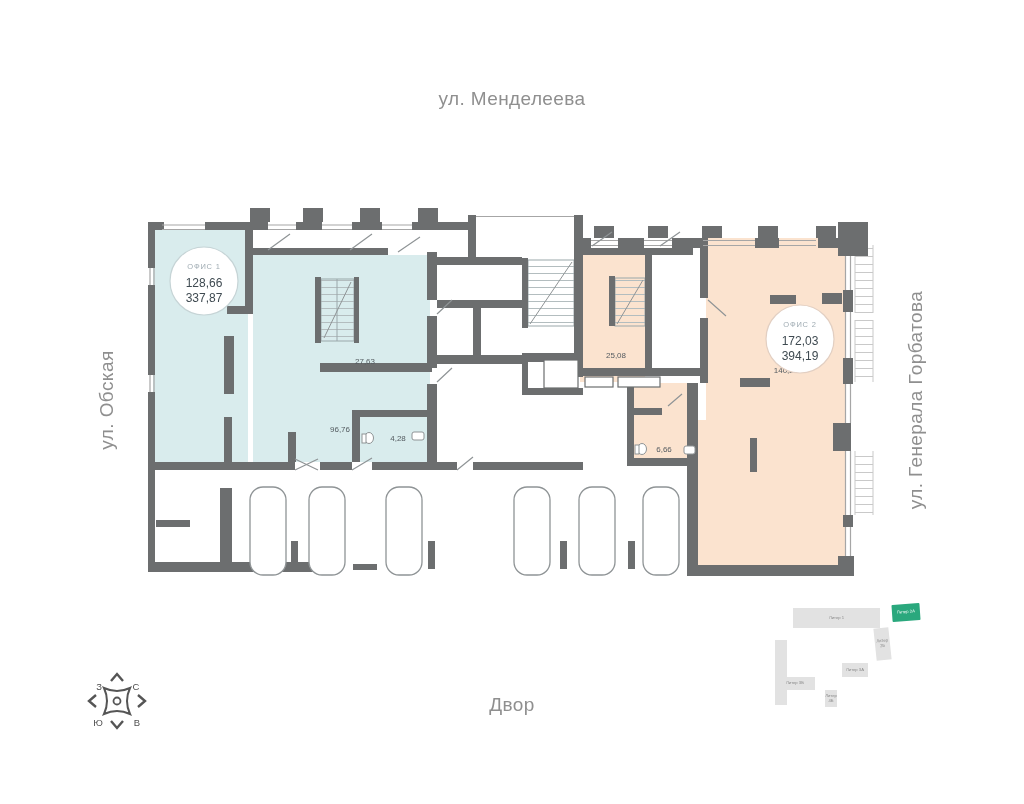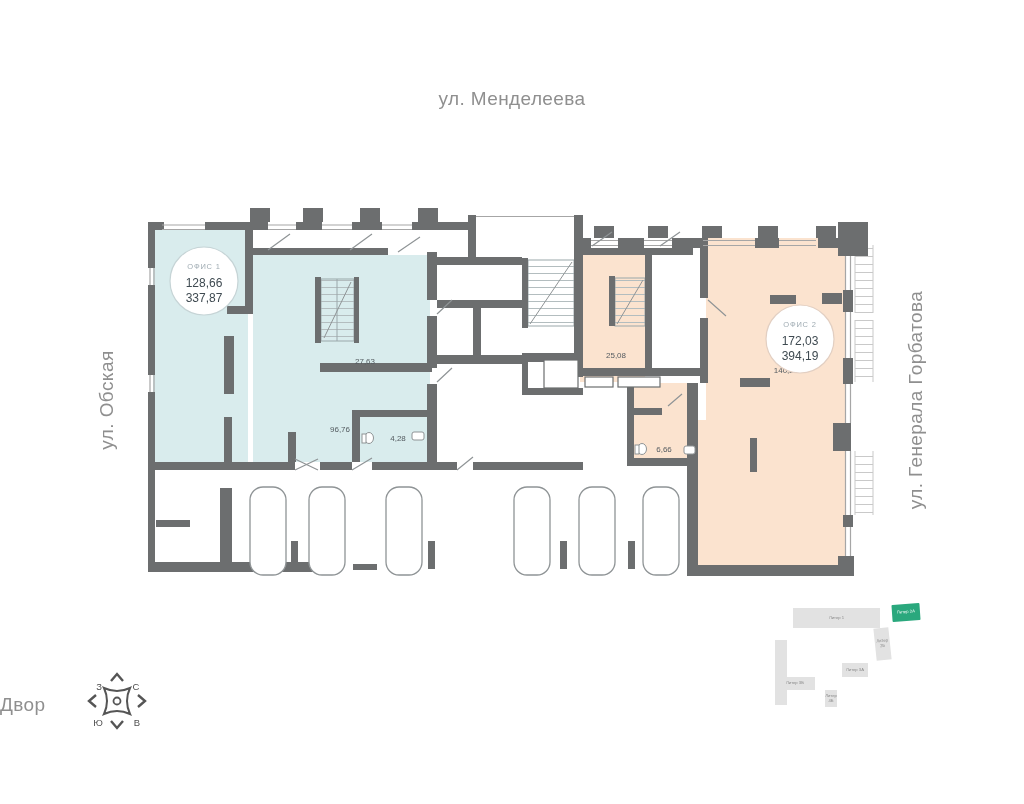--- a/index.html
+++ b/index.html
@@ -1,20 +1,20 @@
 <!DOCTYPE html>
 <html><head>
 <meta charset="utf-8">
 <style>
   html,body{margin:0;padding:0;background:#fff;}
   .canvas{position:relative;width:1024px;height:804px;background:#fff;overflow:hidden;
           font-family:"Liberation Sans", sans-serif;}
   .street{position:absolute;color:#8f8f8f;font-size:19px;letter-spacing:.4px;white-space:nowrap;}
   .street.top{top:88px;left:0;width:1024px;text-align:center;}
-  .street.bottom{top:694px;left:0;width:1024px;text-align:left;}
+  .street.bottom{top:694px;left:0;width:1024px;text-align:center;}
   .street.left{top:400px;left:107px;transform:translate(-50%,-50%) rotate(-90deg);}
   .street.right{top:400px;left:916px;transform:translate(-50%,-50%) rotate(-90deg);}
   .minimap{position:absolute;left:0;top:0;width:0;height:0;}
   .mm{position:absolute;background:#e2e2e2;color:#8a8a8a;font-size:4.2px;line-height:1.15;
       display:flex;align-items:center;justify-content:center;text-align:center;}
   .mm.active{background:#2aa87d;color:#fff;border-radius:1px;}
   .nowrap{white-space:nowrap;}
   svg text{font-family:"Liberation Sans", sans-serif;}
   .arealbl{font-size:8px;fill:#545b60;}
   .badge-name{font-size:7.5px;fill:#9fabb2;letter-spacing:.8px;}

